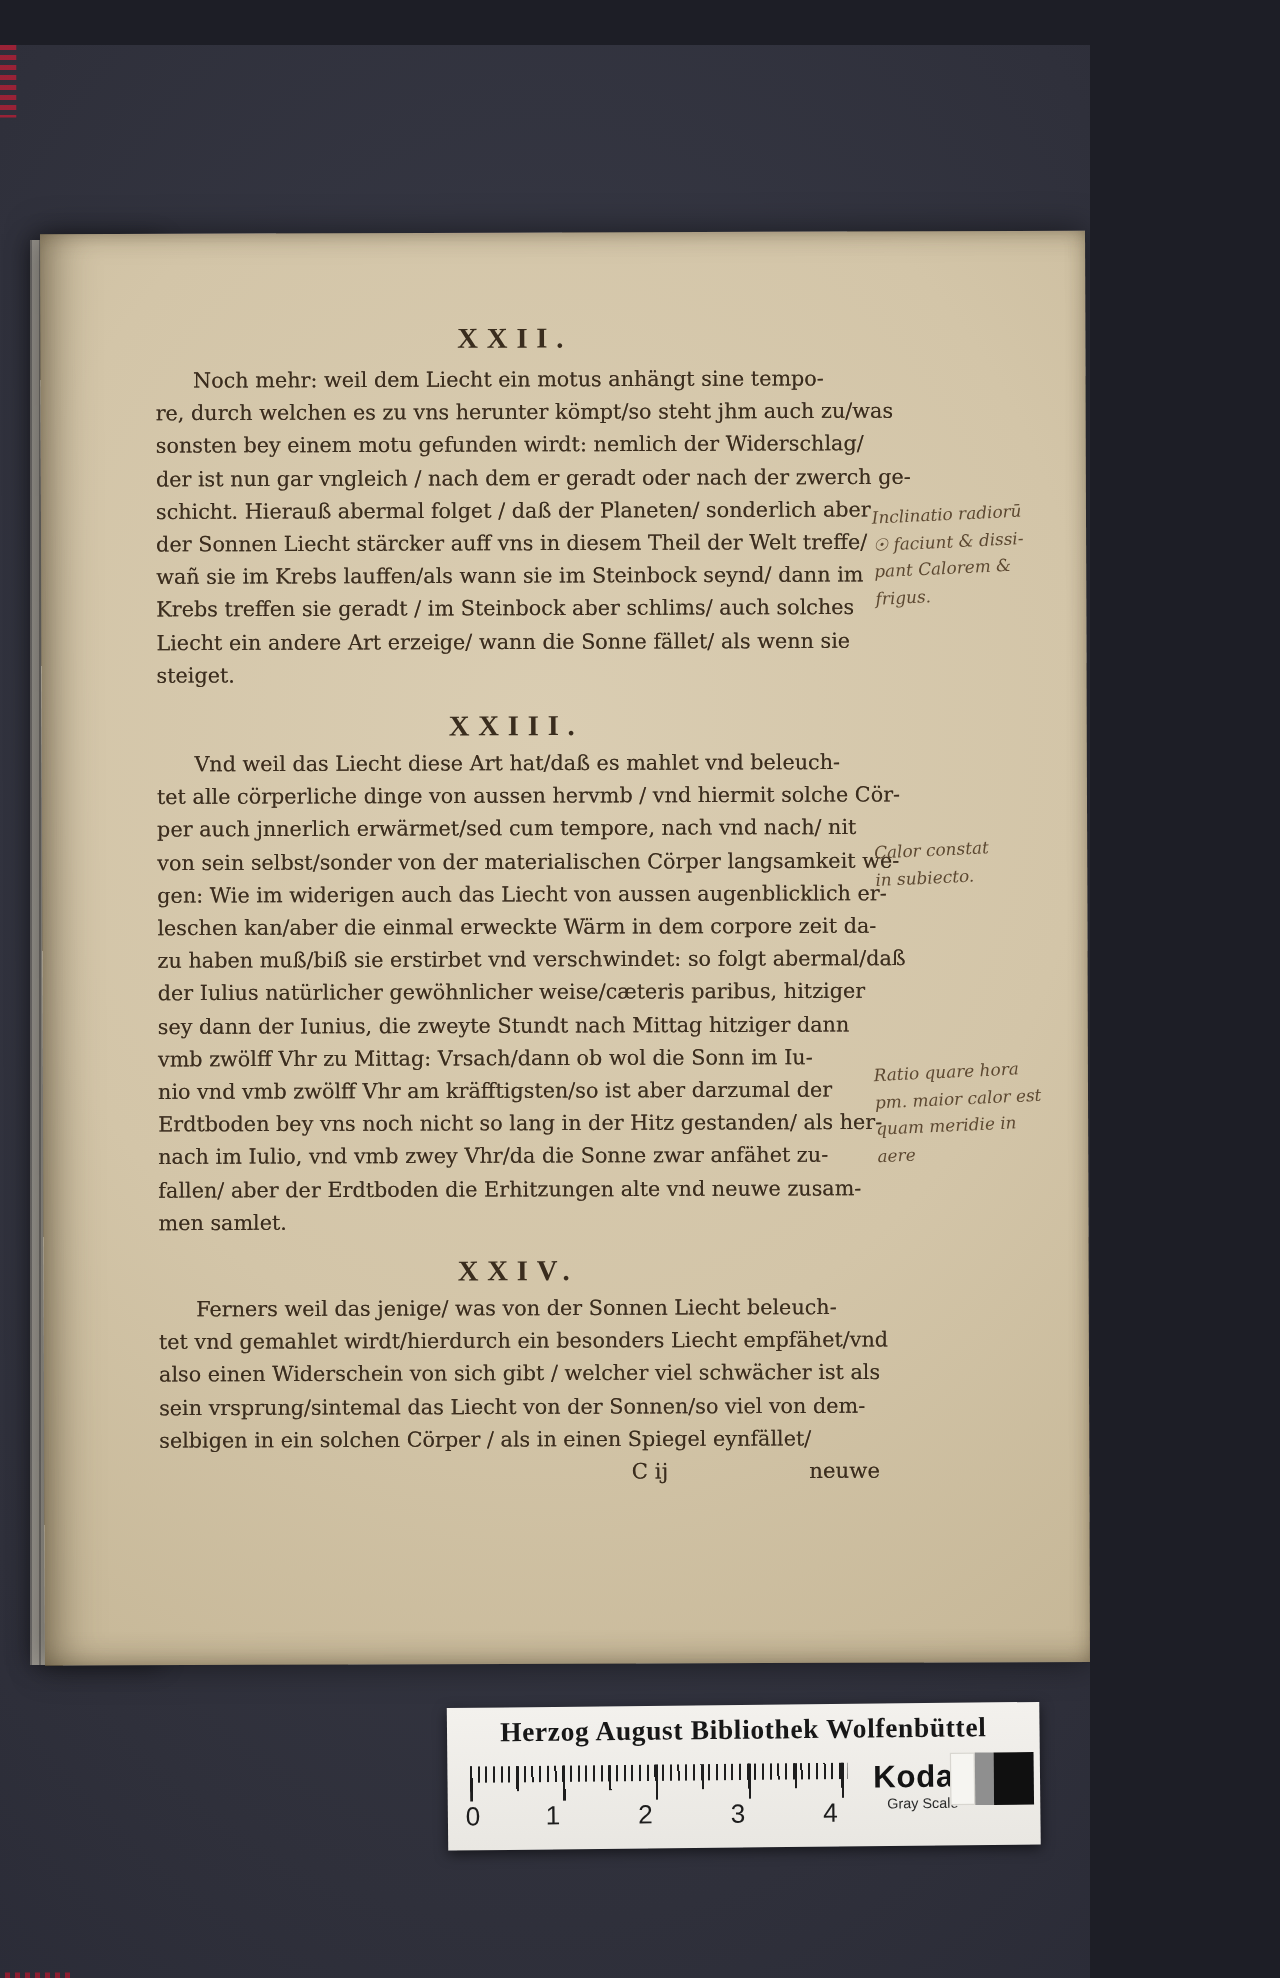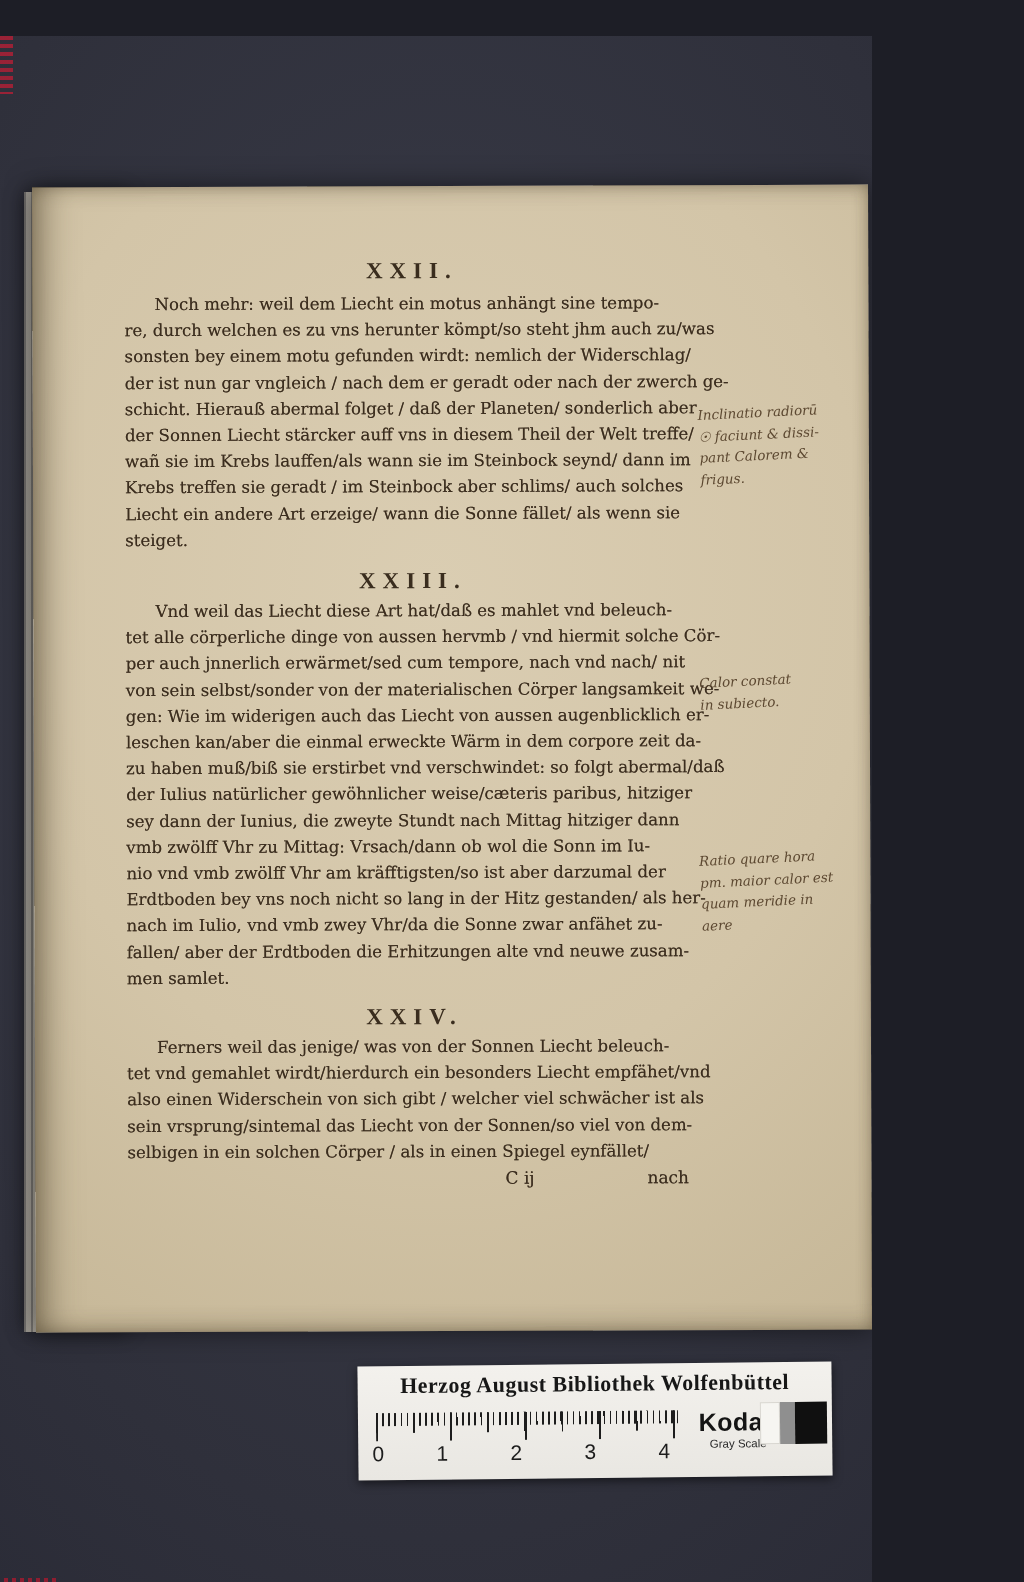--- a/index.html
+++ b/index.html
@@ -143,21 +143,21 @@
     <div class="body-text" style="top:848px">
         <div class="tline">Ferners weil das jenige/ was von der Sonnen Liecht beleuch-</div>
         <div class="tline">tet vnd gemahlet wirdt/hierdurch ein besonders Liecht empfähet/vnd</div>
         <div class="tline">also einen Widerschein von sich gibt / welcher viel schwächer ist als</div>
         <div class="tline">sein vrsprung/sintemal das Liecht von der Sonnen/so viel von dem-</div>
         <div class="tline">selbigen in ein solchen Cörper / als in einen  Spiegel  eynfället/</div>
       </div>
 
     <div class="sigline" style="top:982px">
       <span class="sig">C ij</span>
-      <span class="catch">nach</span>
+      <span class="catch">neuwe</span>
     </div>
 
   </div>
 
   <div class="card">
     <div class="card-title">Herzog August Bibliothek Wolfenbüttel</div>
     <div class="ruler">
       <div class="ruler-minor"></div>
       <div class="ruler-mid"></div>
       <div class="ruler-major"></div>

